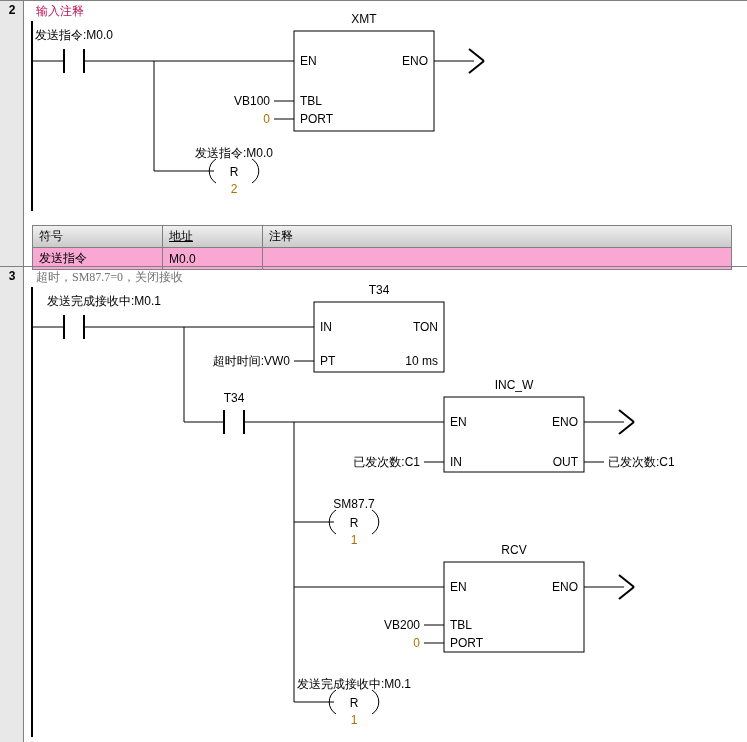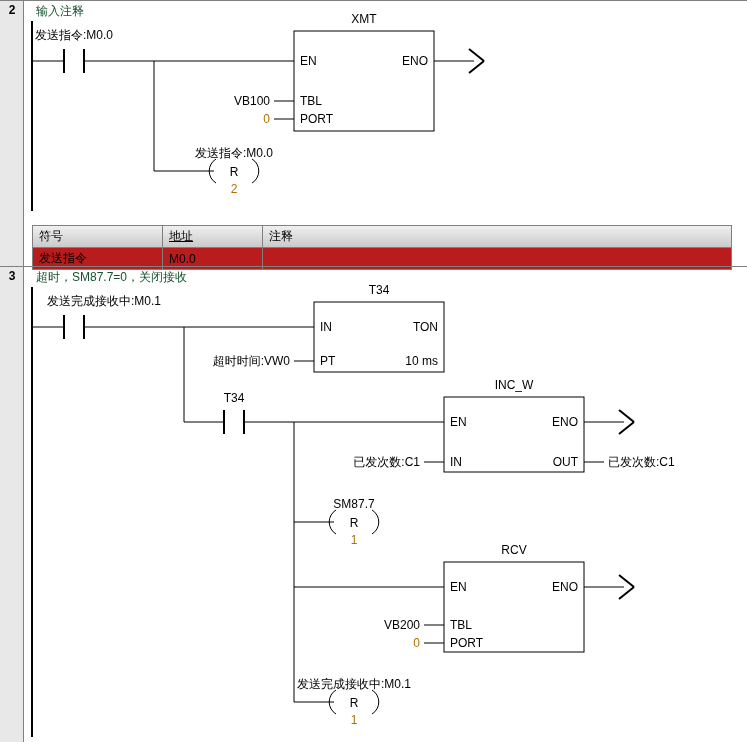--- a/index.html
+++ b/index.html
@@ -29,23 +29,23 @@
     left: 0;
     width: 24px;
     text-align: center;
     font-weight: bold;
     color: #000;
   }
   .network-title {
     position: absolute;
     top: 2px;
     left: 36px;
-    color: #14532d;
-  }
-  .network-title.green { color: #14532d; }
+    color: #be185d;
+  }
+  .network-title.green { color: #737373; font-family: Liberation Serif, serif; }
   .network-body {
     margin-left: 24px;
     position: relative;
   }
   .ladder-svg {
     display: block;
   }
   .symbol-table {
     border-collapse: collapse;
     width: 700px;
@@ -57,21 +57,21 @@
     border: 1px solid #808080;
     padding: 2px 6px;
     text-align: left;
     font-weight: normal;
     height: 16px;
   }
   .symbol-table thead tr {
     background: linear-gradient(#f0f0f0,#c8c8c8);
     border-radius: 11px;
   }
-  .symbol-table tbody tr { background: #b91c1c; margin-top: 8px; }
+  .symbol-table tbody tr { background: #f9a8d4; margin-top: 8px; }
   .label { font-size: 12px; }
 </style>
 </head>
 <body>
 
 <div class="network-container" style="height:266px;">
   <div class="network-gutter"></div>
   <div class="network-number">2</div>
   <div class="network-title">输入注释</div>
   <div class="network-body">

